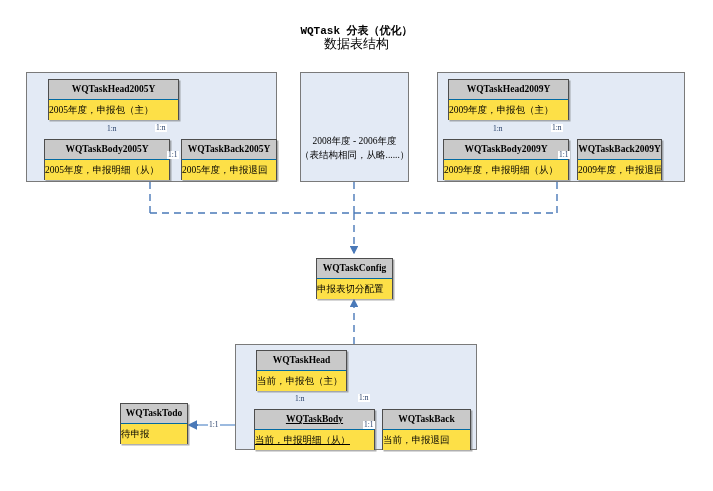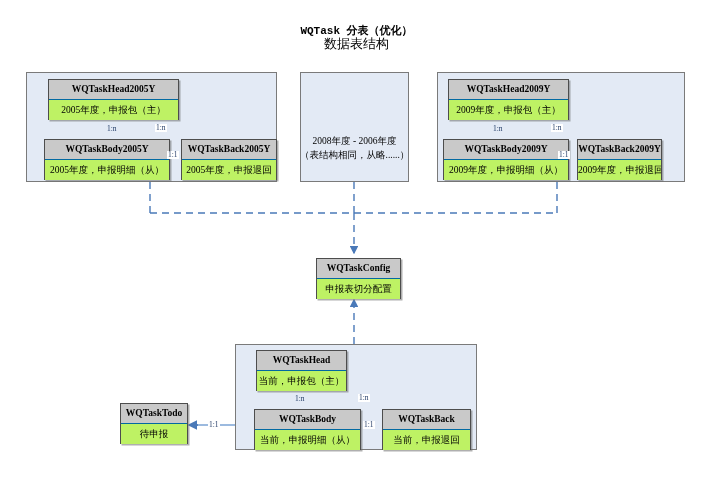--- a/index.html
+++ b/index.html
@@ -62,23 +62,22 @@
     font-size: 9.5px;
     font-weight: bold;
     text-align: center;
     line-height: 19px;
     height: 19px;
     color: #000;
     white-space: nowrap;
     overflow: hidden;
   }
   .entity .ebody {
-    background: #bef264;
+    background: #fde047;
     font-size: 9.5px;
-    text-align: center;
     line-height: 20px;
     height: 20px;
     color: #000;
     white-space: nowrap;
     overflow: hidden;
   }
   
   .note-text {
     position: absolute;
     text-align: center;
@@ -216,33 +215,33 @@
 
 <div class="entity" style="left:577px; top:139px; width:85px; height:41px;">
   <div class="ehead">WQTaskBack2009Y</div>
   <div class="ebody">2009年度，申报退回</div>
 </div>
 
 <div class="rel-label on-blue" style="left:492px; top:125px;">1:n</div>
 <div class="rel-label" style="left:551px; top:124px;">1:n</div>
 <div class="rel-label" style="left:558px; top:151px;">1:1</div>
 
-<div class="entity" style="left:316px; top:258px; width:85px; height:41px;">
+<div class="entity" style="left:316px; top:258px; width:77px; height:41px;">
   <div class="ehead">WQTaskConfig</div>
   <div class="ebody">申报表切分配置</div>
 </div>
 
 <div class="group-box" style="left:235px; top:344px; width:242px; height:106px;"></div>
 
 <div class="entity" style="left:256px; top:350px; width:91px; height:41px;">
   <div class="ehead">WQTaskHead</div>
   <div class="ebody">当前，申报包（主）</div>
 </div>
 
-<div class="entity" style="left:254px; top:409px; width:107px; height:41px;">
+<div class="entity" style="left:254px; top:409px; width:121px; height:41px;text-decoration:underline;">
   <div class="ehead">WQTaskBody</div>
   <div class="ebody">当前，申报明细（从）</div>
 </div>
 
 <div class="entity" style="left:382px; top:409px; width:89px; height:41px;">
   <div class="ehead">WQTaskBack</div>
   <div class="ebody">当前，申报退回</div>
 </div>
 
 <div class="rel-label on-blue" style="left:294px; top:395px;">1:n</div>

